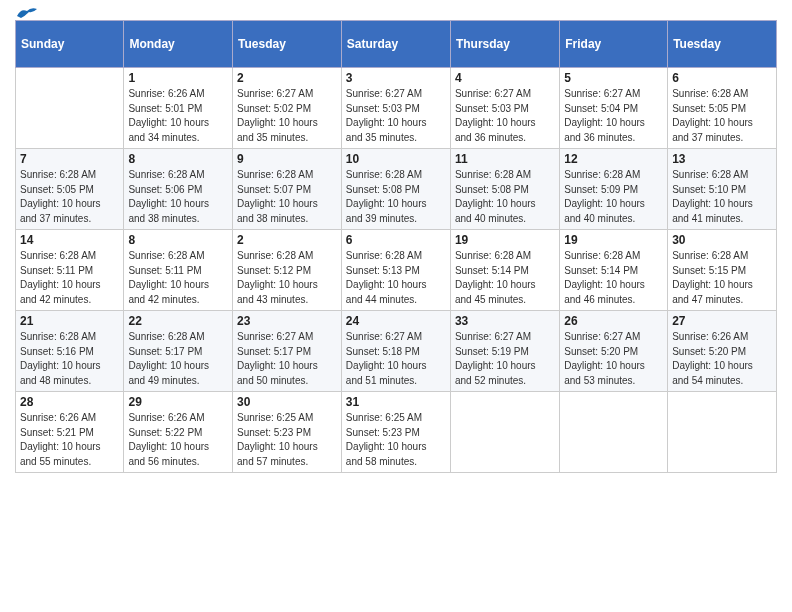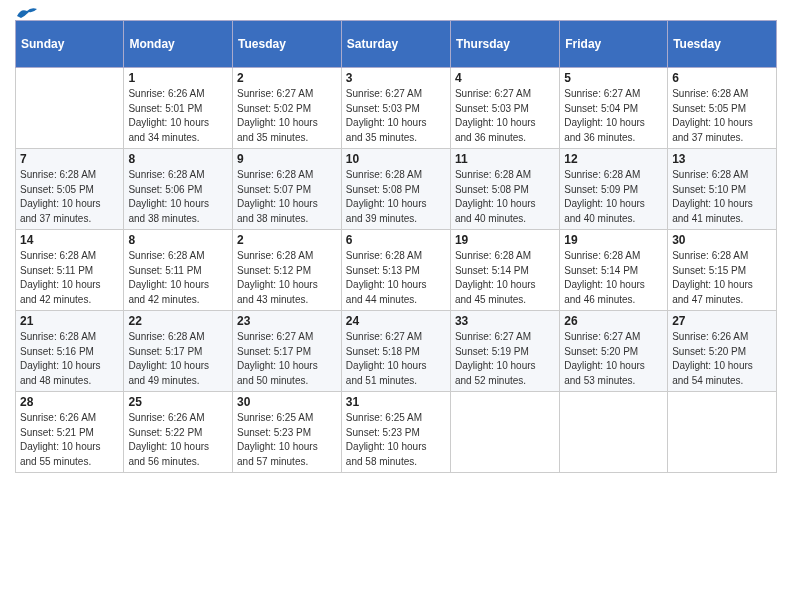--- a/index.html
+++ b/index.html
@@ -314,21 +314,21 @@
         </tr>
         <tr>
           <td>
             <span class="day-num">28</span>
             <div class="day-info" style="white-space: pre-line;">Sunrise: 6:26 AM
 Sunset: 5:21 PM
 Daylight: 10 hours
 and 55 minutes.</div>
           </td>
           <td>
-            <span class="day-num">25</span>
+            <span class="day-num">29</span>
             <div class="day-info" style="white-space: pre-line;">Sunrise: 6:26 AM
 Sunset: 5:22 PM
 Daylight: 10 hours
 and 56 minutes.</div>
           </td>
           <td>
             <span class="day-num">30</span>
             <div class="day-info" style="white-space: pre-line;">Sunrise: 6:25 AM
 Sunset: 5:23 PM
 Daylight: 10 hours

